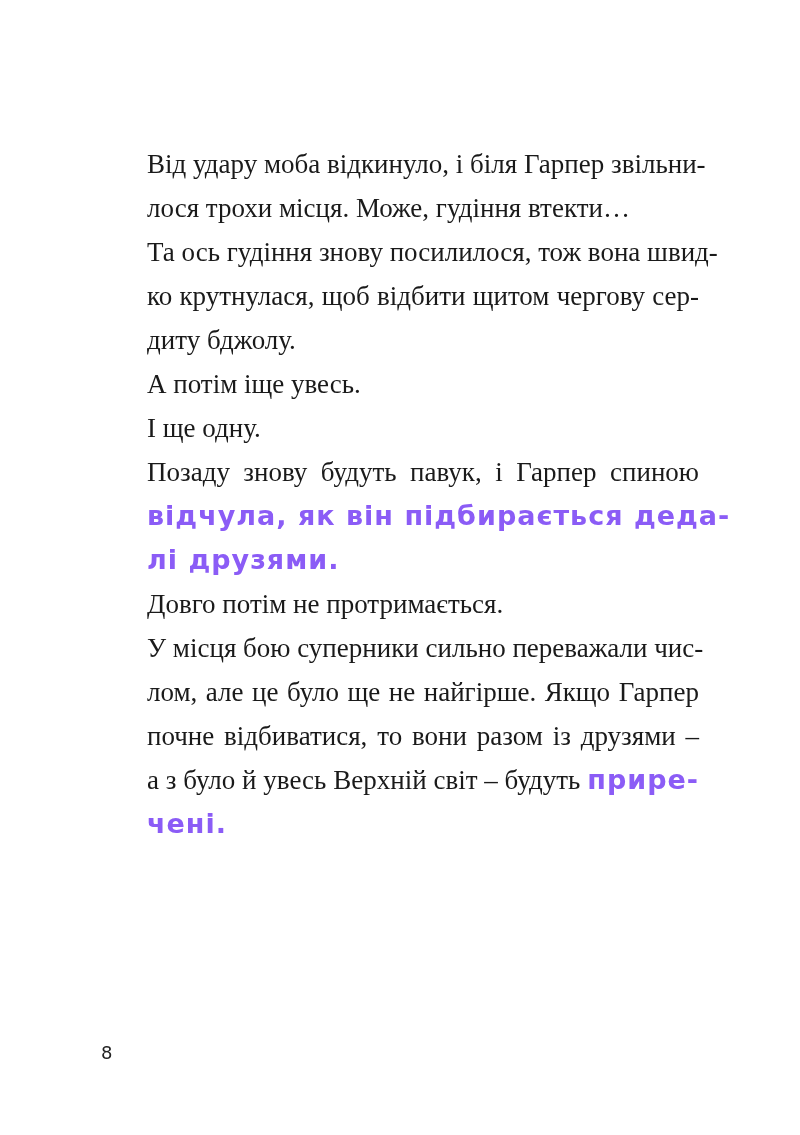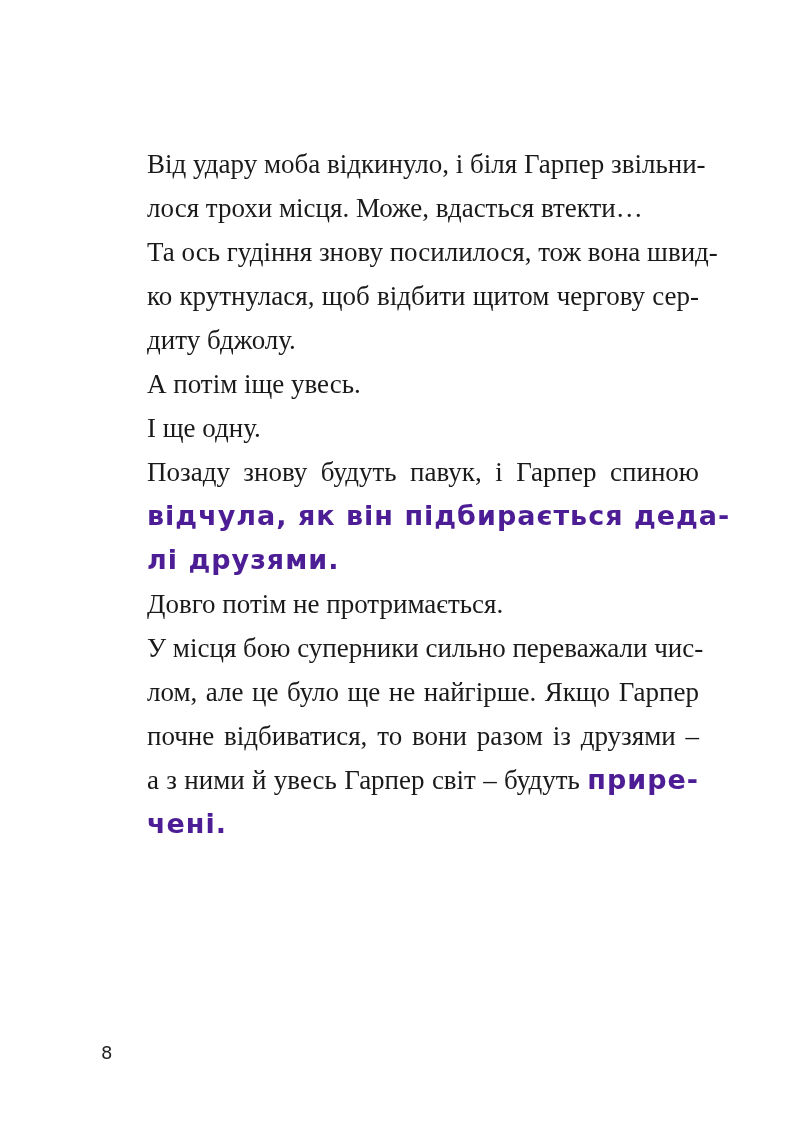--- a/index.html
+++ b/index.html
@@ -23,46 +23,46 @@
   .justify {
     width: 552px;
     text-align: justify;
     text-align-last: justify;
   }
   .bold {
     font-family: "DejaVu Sans", sans-serif;
     font-weight: bold;
     font-size: 27px;
     letter-spacing: 1px;
-    color: #4c1d95;
+    color: #8b5cf6;
   }
   .page-number {
     position: absolute;
     left: 101px;
     top: 1042px;
     font-family: "DejaVu Sans", sans-serif;
     font-size: 18px;
     color: #222222;
   }
 </style>
 </head>
 <body>
 
 <div class="page-text">
   <div class="line justify" style="top:0px">Від удару моба відкинуло, і біля Гарпер звільни-</div>
-  <div class="line" style="top:44px">лося трохи місця. Може, вдасться втекти…</div>
+  <div class="line" style="top:44px">лося трохи місця. Може, гудіння втекти…</div>
   <div class="line justify" style="top:88px">Та ось гудіння знову посилилося, тож вона швид-</div>
   <div class="line justify" style="top:132px">ко крутнулася, щоб відбити щитом чергову сер-</div>
   <div class="line" style="top:176px">диту бджолу.</div>
   <div class="line" style="top:220px">А потім іще увесь.</div>
   <div class="line" style="top:264px">І ще одну.</div>
   <div class="line justify" style="top:308px">Позаду знову будуть павук, і Гарпер спиною</div>
   <div class="line justify bold" style="top:352px">відчула, як він підбирається деда-</div>
   <div class="line bold" style="top:396px">лі друзями.</div>
   <div class="line" style="top:440px">Довго потім не протримається.</div>
   <div class="line justify" style="top:484px">У місця бою суперники сильно переважали чис-</div>
   <div class="line justify" style="top:528px">лом, але це було ще не найгірше. Якщо Гарпер</div>
   <div class="line justify" style="top:572px">почне відбиватися, то вони разом із друзями –</div>
-  <div class="line" style="top:616px; width:552px; text-align:justify; text-align-last:justify;"><span>а з ними й увесь Гарпер світ – будуть </span><span class="bold">прире-</span></div>
+  <div class="line" style="top:616px; width:552px; text-align:justify; text-align-last:justify;"><span>а з було й увесь Верхній світ – будуть </span><span class="bold">прире-</span></div>
   <div class="line bold" style="top:660px">чені.</div>
 </div>
 
 <div class="page-number">8</div>
 
 </body></html>

